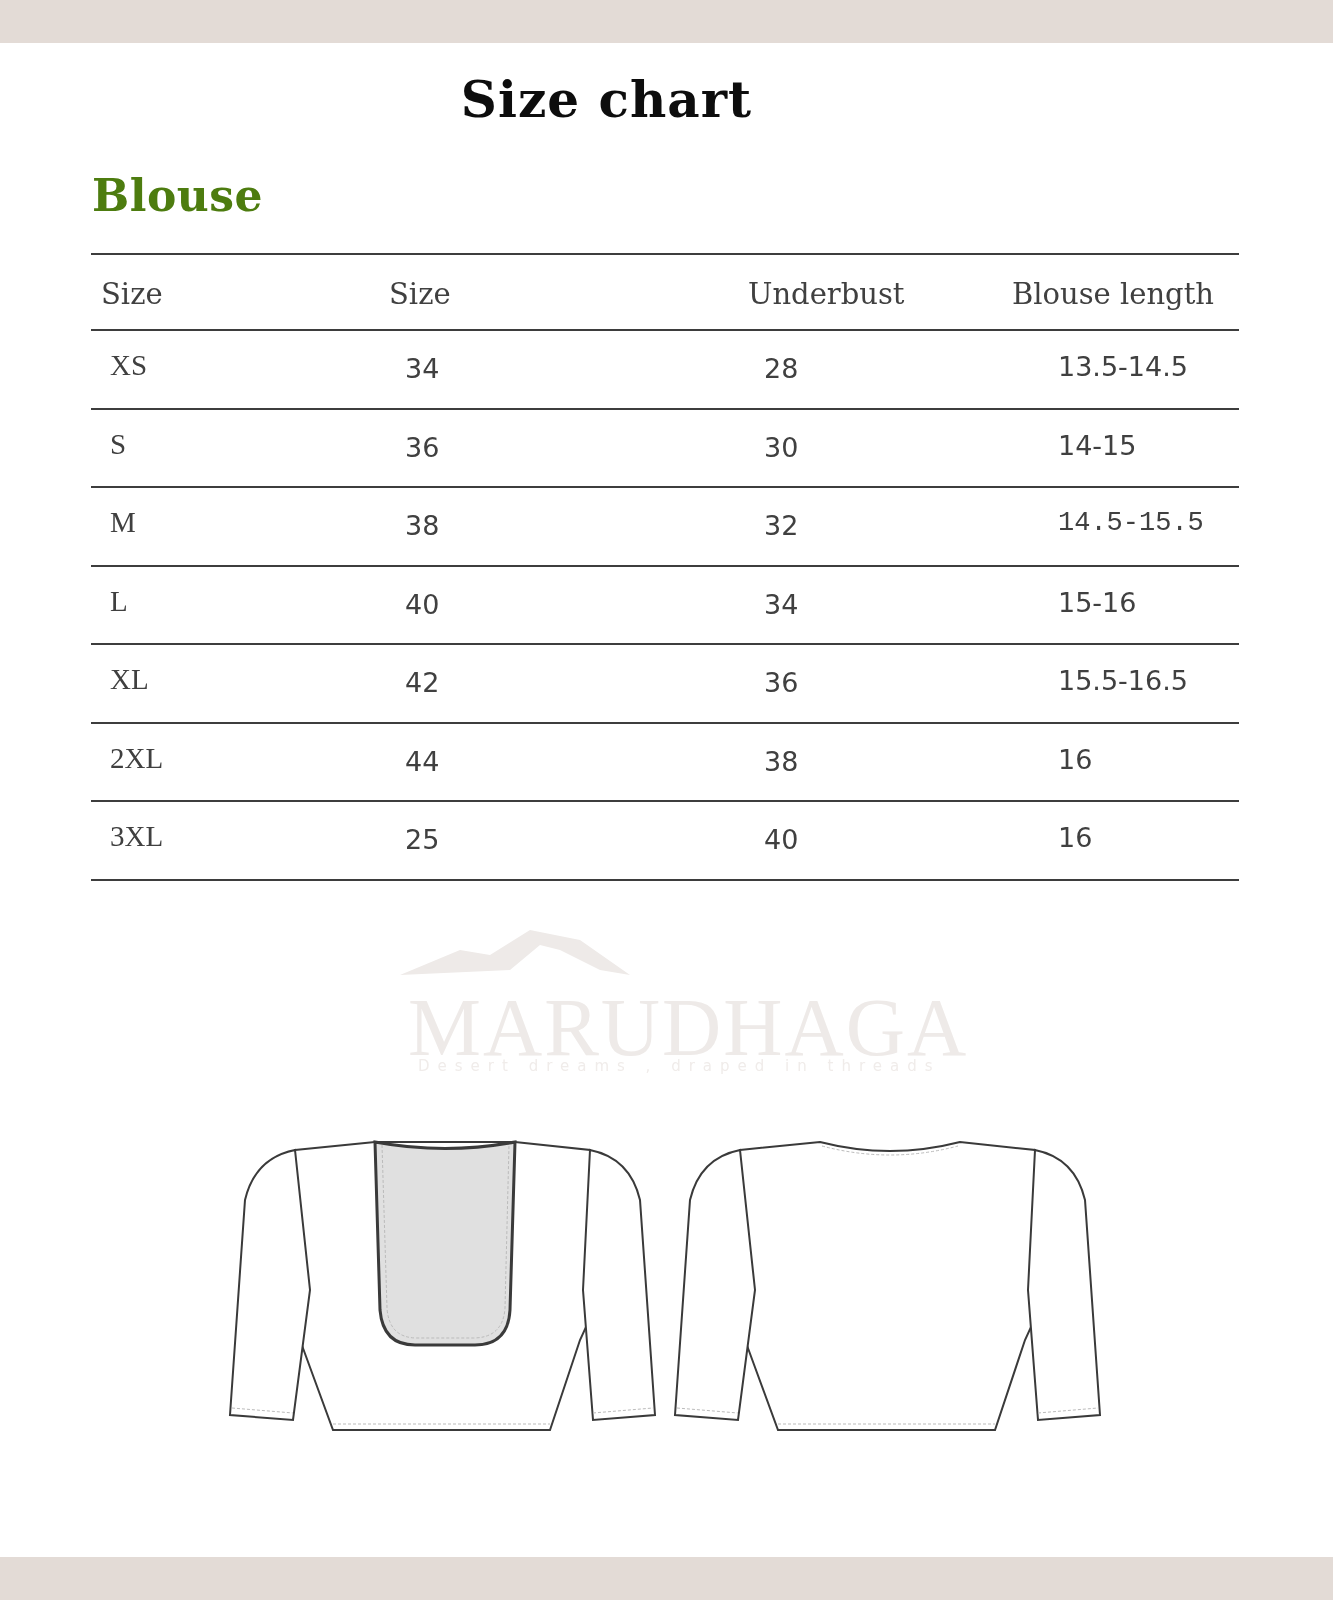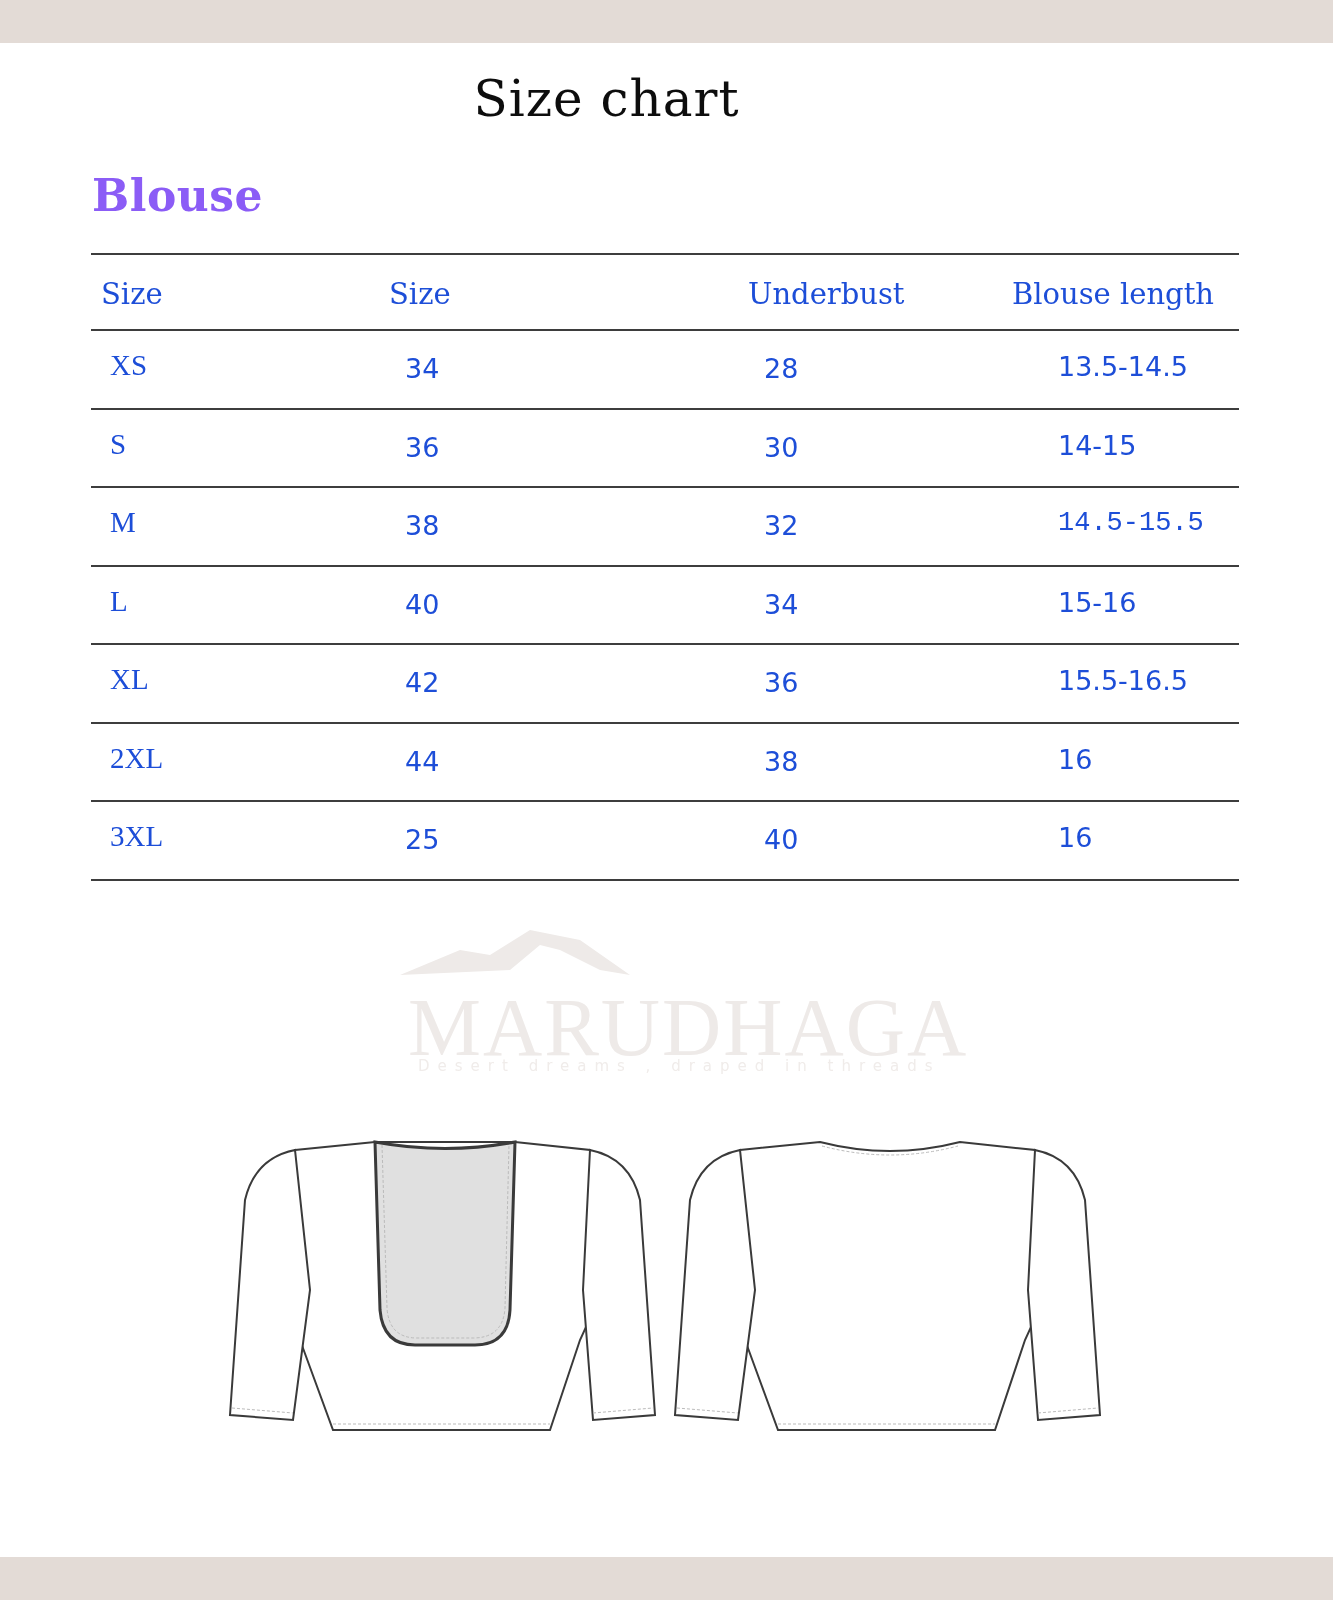--- a/index.html
+++ b/index.html
@@ -1,25 +1,25 @@
 <!DOCTYPE html>
 <html><head>
 <meta charset="utf-8">
 <style>
   html, body { margin:0; padding:0; }
   body { width:1333px; height:1600px; background:#ffffff; position:relative; overflow:hidden; }
   .band-top { position:absolute; left:0; top:0; width:1333px; height:43px; background:#e3dbd6; }
   .band-bottom { position:absolute; left:0; top:1557px; width:1333px; height:43px; background:#e3dbd6; }
   .title { position:absolute; left:0; top:70px; width:1213px; text-align:center;
-    font-family:"DejaVu Serif", serif; font-size:50px; color:#0d0d0d; letter-spacing:1px; }
+    font-family:"DejaVu Serif", serif; font-size:50px; color:#0d0d0d; letter-spacing:1px;font-weight:bold; }
   .subtitle { position:absolute; left:92px; top:170px; font-family:"DejaVu Serif", serif;
-    font-size:44px; color:#8b5cf6; font-weight:bold; letter-spacing:0.5px; }
+    font-size:44px; color:#4d7c0f; font-weight:bold; letter-spacing:0.5px; }
   .table { position:absolute; left:91px; top:253px; width:1148px; }
   .hline { position:absolute; left:0; width:1148px; height:2px; background:#3d3d3d; }
-  .cell { position:absolute; color:#1d4ed8; }
+  .cell { position:absolute; color:#404040; }
   .hdr { font-family:"DejaVu Serif", serif; font-size:29px; top:24px; }
   .sz { font-family:"Liberation Serif", serif; font-size:29px; }
   .num { font-family:"DejaVu Sans", sans-serif; font-size:27px; }
   .watermark { position:absolute; left:400px; top:925px; width:580px; height:150px; }
   .wm-text { position:absolute; left:8px; top:56px; font-family:"Liberation Serif", serif;
     font-size:82px; color:#eeeae8; letter-spacing:2px; }
   .wm-tag { position:absolute; left:18px; top:132px; font-family:"DejaVu Sans", sans-serif;
     font-size:15px; color:#f0ecea; letter-spacing:8px; white-space:nowrap; }
   .illus { position:absolute; left:225px; top:1140px; width:900px; height:330px; }
 </style>

